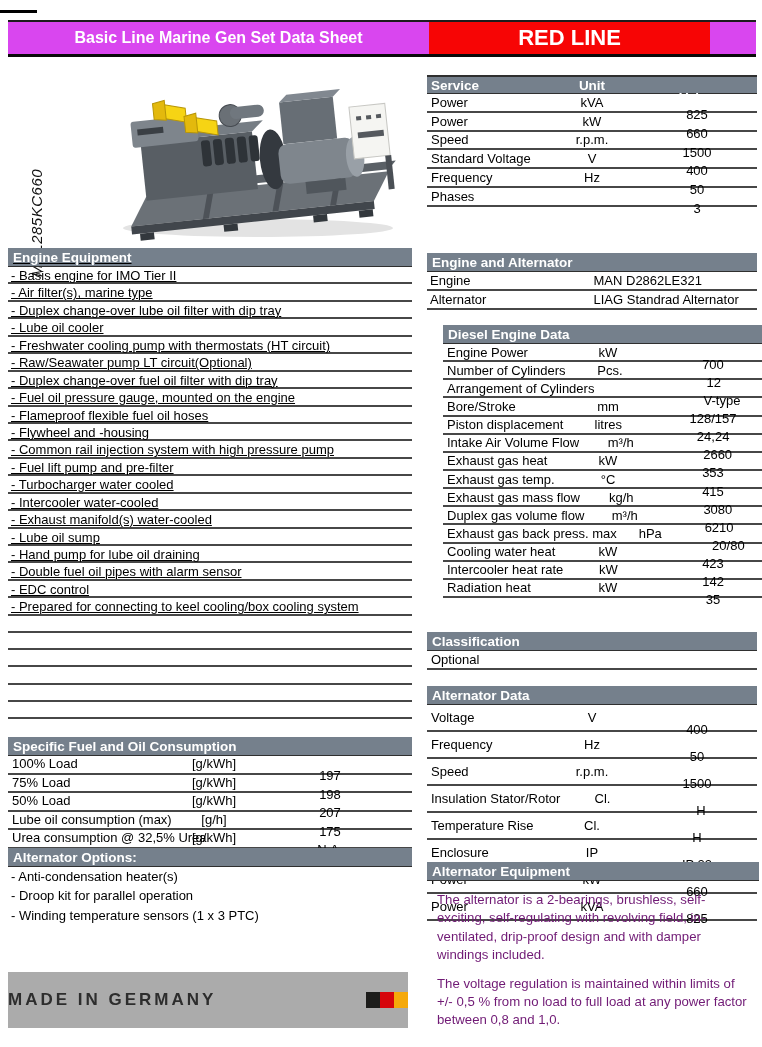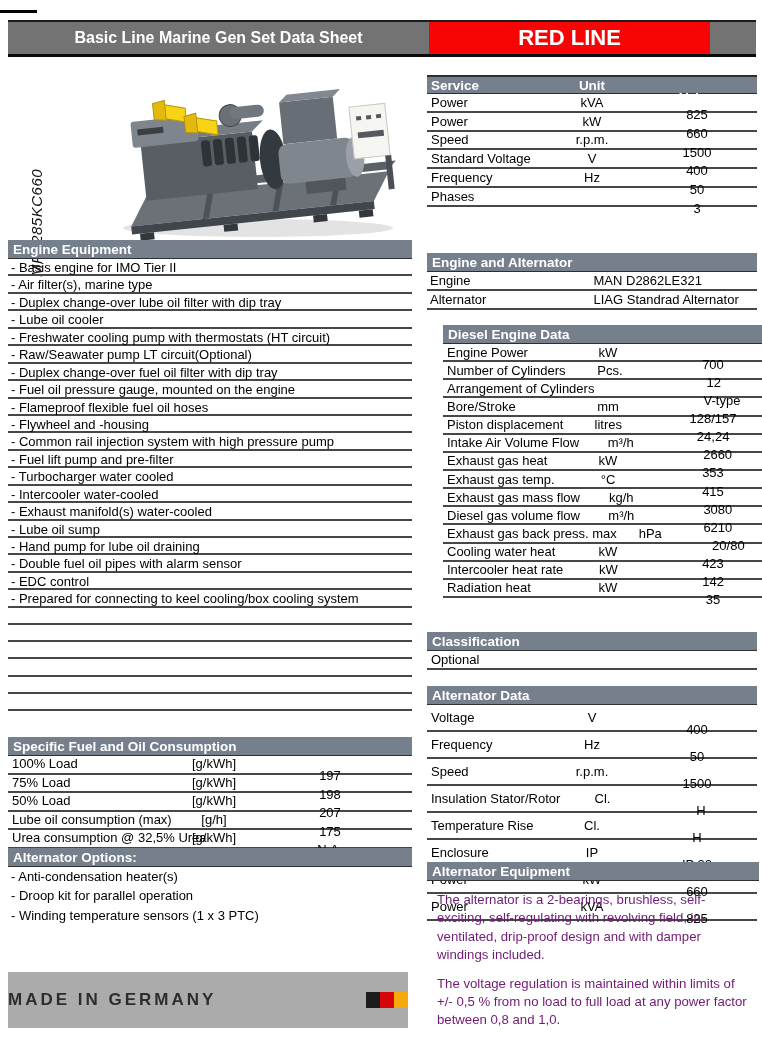--- a/index.html
+++ b/index.html
@@ -5,21 +5,21 @@
   * { margin:0; padding:0; box-sizing:border-box; }
   html,body { background:#fff; }
   body { font-family:"Liberation Sans", sans-serif; }
   .page { position:relative; width:762px; height:1047px; background:#fff; overflow:hidden; }
 
   
   .top-tick { position:absolute; left:0; top:10px; width:37px; height:3px; background:#000; }
 
   
   .title-bar { position:absolute; left:8px; top:20px; width:748px; height:37px;
-    background:#737373; border-top:2px solid #1c1c1c; border-bottom:3px solid #0a0a0a; }
+    background:#d946ef; border-top:2px solid #1c1c1c; border-bottom:3px solid #0a0a0a; }
   .title-bar .doc-title { position:absolute; left:0; top:0; width:421px; height:32px;
     color:#fff; font-weight:bold; font-size:16px; text-align:center; line-height:32px; }
   .red-badge { position:absolute; left:421px; top:0; width:281px; height:32px;
     background:#F70505; color:#fff; font-weight:bold; font-size:22px; text-align:center; line-height:32px; }
 
   
   .sec-header { background:#75808C; color:#fff; font-weight:bold; font-size:13.5px;
     height:19px; line-height:19px; padding-left:5px; border-bottom:1px solid #2f2f2f; }
 
   
@@ -27,21 +27,21 @@
   .cell-label { flex:1; padding-left:4px; white-space:nowrap; }
   .cell-unit  { width:90px; text-align:center; white-space:nowrap; }
   .cell-value { width:120px; text-align:center; white-space:nowrap;margin-top:24px; }
 
   .genset-figure { position:absolute; left:8px; top:62px; width:404px; height:188px; }
   .model-label { position:absolute; left:20px; top:88px; height:145px; width:22px;
     writing-mode:vertical-rl; transform:rotate(180deg); font-style:italic; font-size:15px;
     color:#111; letter-spacing:0.5px; text-align:center; }
   .genset-svg { position:absolute; left:100px; top:2px; width:300px; height:182px; }
 
-  .engine-equipment { position:absolute; left:8px; top:240px; width:404px; }
+  .engine-equipment { position:absolute; left:8px; top:248px; width:404px;text-decoration:underline; }
   .eq-row { height:17.45px; line-height:17.45px; border-bottom:2px solid #474747;
     font-size:13px; padding-left:3px; white-space:nowrap; }
   .eq-row.blank { height:17.2px; }
 
   .fuel-section { position:absolute; left:8px; top:737px; width:404px; }
   .fuel-row { height:18.6px; line-height:18.6px; }
   .fuel-row .cell-label { flex:none; width:172px; }
   .fuel-row .cell-unit { width:68px; }
   .fuel-row .cell-value { flex:1; width:auto; }
 
@@ -323,21 +323,21 @@
         <span class="cell-value">415</span>
       </div>
 
       <div class="row">
         <span class="cell-label">Exhaust gas mass flow</span>
         <span class="cell-unit">kg/h</span>
         <span class="cell-value">3080</span>
       </div>
 
       <div class="row">
-        <span class="cell-label">Diesel gas volume flow</span>
+        <span class="cell-label">Duplex gas volume flow</span>
         <span class="cell-unit">m³/h</span>
         <span class="cell-value">6210</span>
       </div>
 
       <div class="row">
         <span class="cell-label">Exhaust gas back press. max</span>
         <span class="cell-unit">hPa</span>
         <span class="cell-value">20/80</span>
       </div>
 

